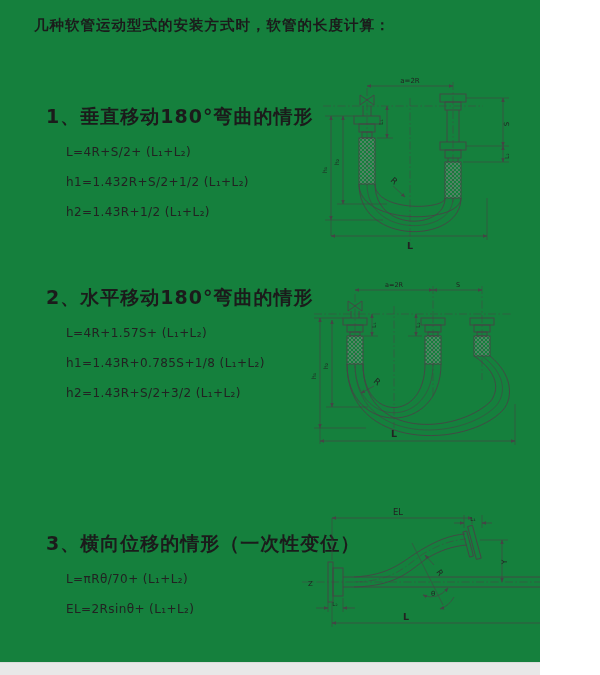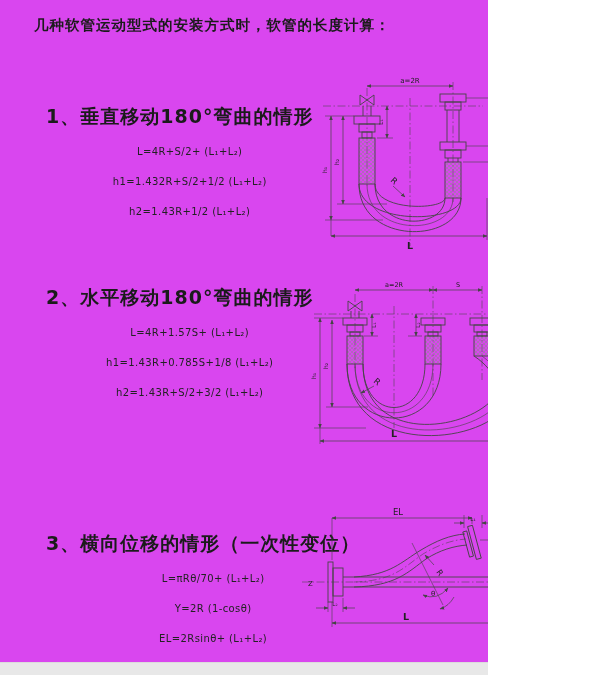--- a/index.html
+++ b/index.html
@@ -1,33 +1,33 @@
 <!DOCTYPE html>
 <html><head>
 <meta charset="utf-8">
 <style>
   * { margin:0; padding:0; box-sizing:border-box; }
   html,body { background:#ffffff; }
   .page {
-    position:relative; width:488px; height:675px;
-    background:#d946ef; overflow:hidden;
+    position:relative; width:540px; height:675px;
+    background:#15803d; overflow:hidden;
     font-family:"DejaVu Sans","Liberation Sans",sans-serif;
     color:#1b1b1b;
   }
   .doc-title {
     position:absolute; left:34px; top:16px;
     font-size:14.5px; font-weight:700; letter-spacing:1px; white-space:nowrap;
   }
   .section { position:absolute; left:46px; }
   #sec1 { top:104px; } #sec2 { top:285px; } #sec3 { top:531px; }
   .sec-heading { font-size:19px; font-weight:700; letter-spacing:1px; white-space:nowrap; }
   .formulas { margin-top:7px; }
   .formula {
-    font-size:10px; line-height:30px; margin-left:20px;
-    letter-spacing:0.4px; white-space:nowrap; color:#222;text-align:center;
+    font-size:12px; line-height:30px; margin-left:20px;
+    letter-spacing:0.4px; white-space:nowrap; color:#222;
   }
   .diagram { position:absolute; }
   #dia1 { left:313px; top:70px; }
   #dia2 { left:308px; top:276px; }
   #dia3 { left:296px; top:502px; }
   .dwg { stroke:#454545; fill:none; stroke-width:0.9; }
   .thin { stroke-width:0.6; }
   .dim  { stroke-width:0.7; }
   .cl   { stroke-width:0.55; stroke-dasharray:8 2.5 1.5 2.5; }
   svg text { fill:#222; stroke:none; font-family:"DejaVu Sans","Liberation Sans",sans-serif; }
@@ -58,21 +58,20 @@
       <div class="formula">L=4R+1.57S+ (L₁+L₂)</div>
       <div class="formula">h1=1.43R+0.785S+1/8 (L₁+L₂)</div>
       <div class="formula">h2=1.43R+S/2+3/2 (L₁+L₂)</div>
     </div>
   </div>
 
   <div class="section" id="sec3">
     <div class="sec-heading">3、横向位移的情形（一次性变位）</div>
     <div class="formulas">
       <div class="formula">L=πRθ/70+ (L₁+L₂)</div>
-      <div class="formula">Y=2R (1-cosθ)</div>
       <div class="formula">EL=2Rsinθ+ (L₁+L₂)</div>
     </div>
   </div>
 
   <svg class="diagram" id="dia1" width="270" height="185" viewBox="0 0 270 185">
     <defs>
       <marker id="ar1" viewBox="0 0 6 6" refX="5.5" refY="3" markerWidth="6.5" markerHeight="6.5" orient="auto-start-reverse">
         <path d="M0,0.6 L6,3 L0,5.4 z" fill="#454545"></path>
       </marker>
       <pattern id="ht1" width="4" height="4" patternUnits="userSpaceOnUse">

